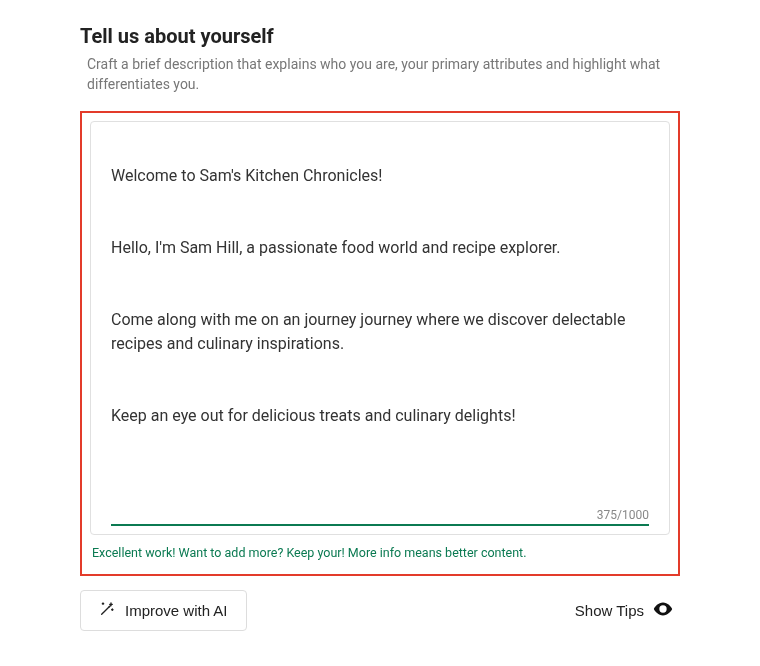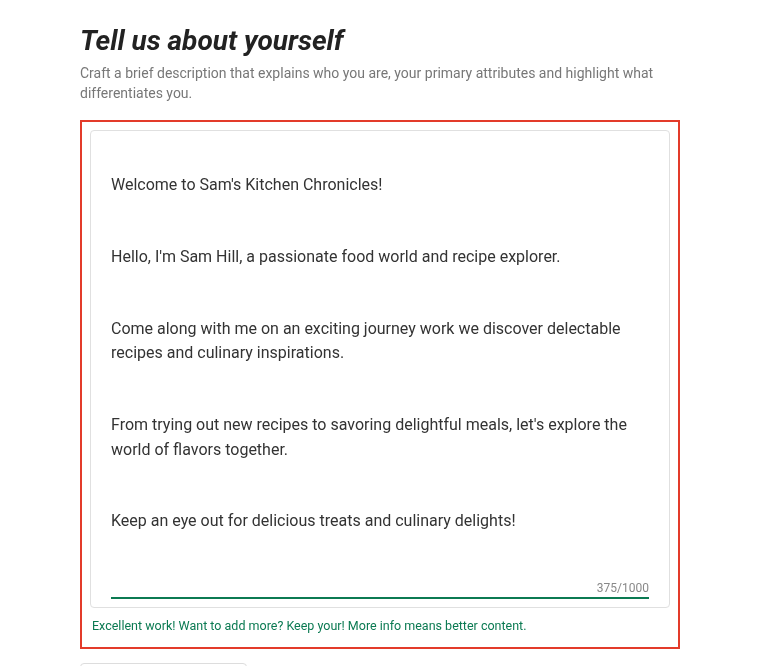--- a/index.html
+++ b/index.html
@@ -9,31 +9,30 @@
       font-family: -apple-system, BlinkMacSystemFont, "Segoe UI", Roboto, Helvetica, Arial, sans-serif;
       background: #fff;
       width: 760px;
       height: 666px;
       overflow: hidden;
     }
     .wrap {
       padding: 24px 80px 0 80px;
     }
     .heading {
-      font-size: 28px;
+      font-size: 20px;
       font-weight: 700;
       color: #222;
       margin: 0 0 6px 0;
-      font-style: italic;
     }
     .subheading {
       font-size: 14px;
       color: #777;
       line-height: 1.45;
-      margin: 0 0 16px 0;
+      margin: 0 0 16px 7px;
     }
     .highlight-box {
       border: 2px solid #e33b2a;
       padding: 8px;
     }
     .textarea-card {
       border: 1px solid #e0e0e0;
       border-radius: 4px;
       padding: 18px 20px 8px 20px;
       position: relative;
@@ -44,20 +43,21 @@
       color: #333;
       white-space: pre-line;
     }
     .text-content p { margin: 0 0 22px 0; }
     .text-content p:last-child { margin-bottom: 16px; }
     .counter-row {
       text-align: right;
       font-size: 12px;
       color: #888;
       padding-top: 6px;
+      margin-top: 32px;
     }
     .underline-bar {
       height: 2px;
       background: #0b7a52;
       margin-top: 2px;
     }
     .feedback {
       color: #0b7a52;
       font-size: 12.5px;
       padding: 10px 2px 6px 2px;
@@ -99,22 +99,21 @@
 
 <div class="wrap">
   <h1 class="heading">Tell us about yourself</h1>
   <p class="subheading">Craft a brief description that explains who you are, your primary attributes and highlight what differentiates you.</p>
 
   <div class="highlight-box">
     <div class="textarea-card">
       <div class="text-content">
         <p>Welcome to Sam's Kitchen Chronicles!</p>
         <p>Hello, I'm Sam Hill, a passionate food world and recipe explorer.</p>
-        <p>Come along with me on an exciting journey work we discover delectable recipes and culinary inspirations.</p>
-        <p>From trying out new recipes to savoring delightful meals, let's explore the world of flavors together.</p>
+        <p>Come along with me on an journey journey where we discover delectable recipes and culinary inspirations.</p>
         <p>Keep an eye out for delicious treats and culinary delights!</p>
       </div>
       <div class="counter-row">375/1000</div>
       <div class="underline-bar"></div>
     </div>
     <div class="feedback">Excellent work! Want to add more? Keep your! More info means better content.</div>
   </div>
 
   <div class="actions-row">
     <button class="ai-btn">

